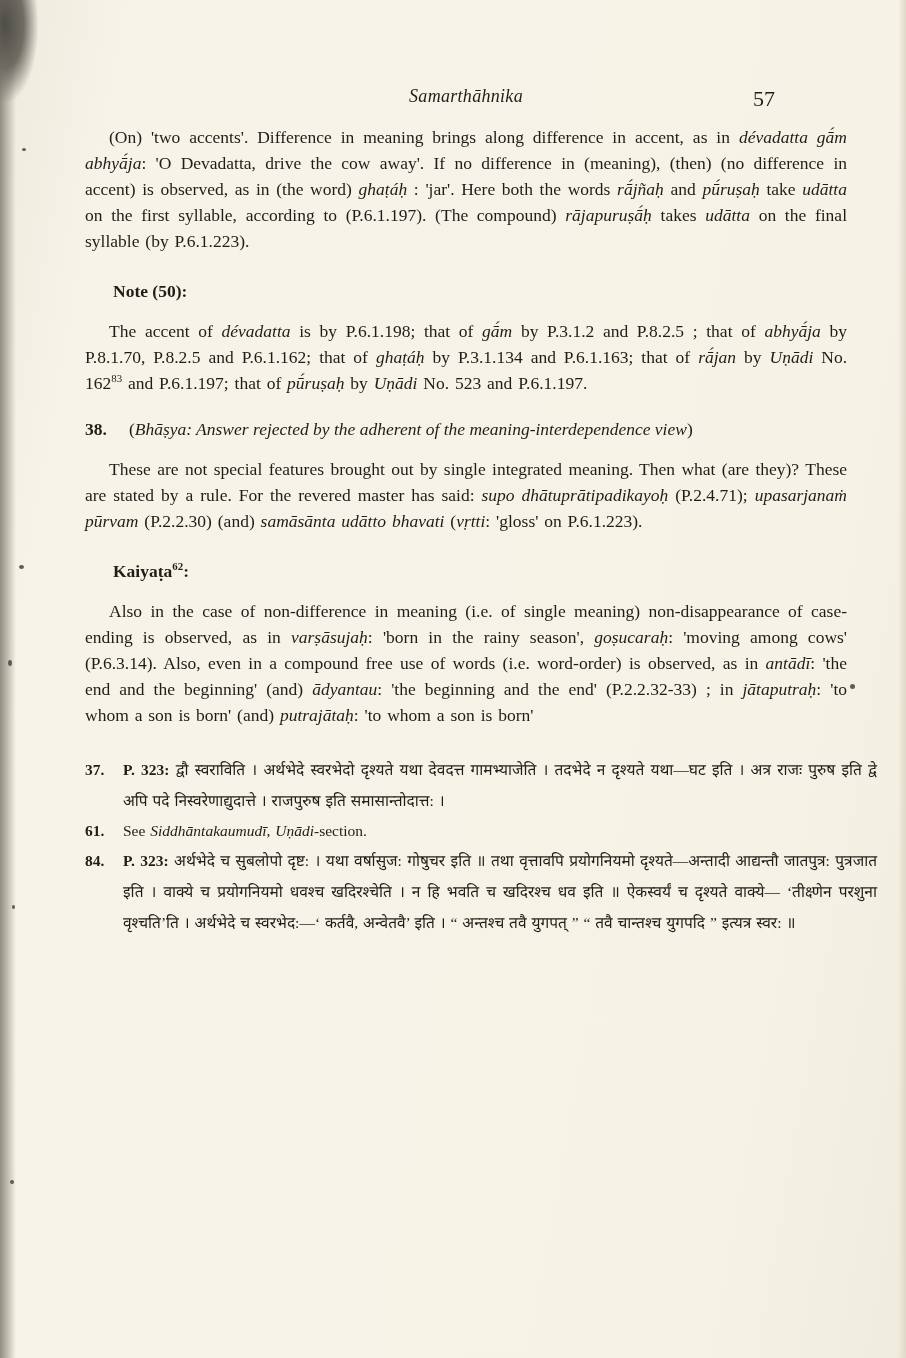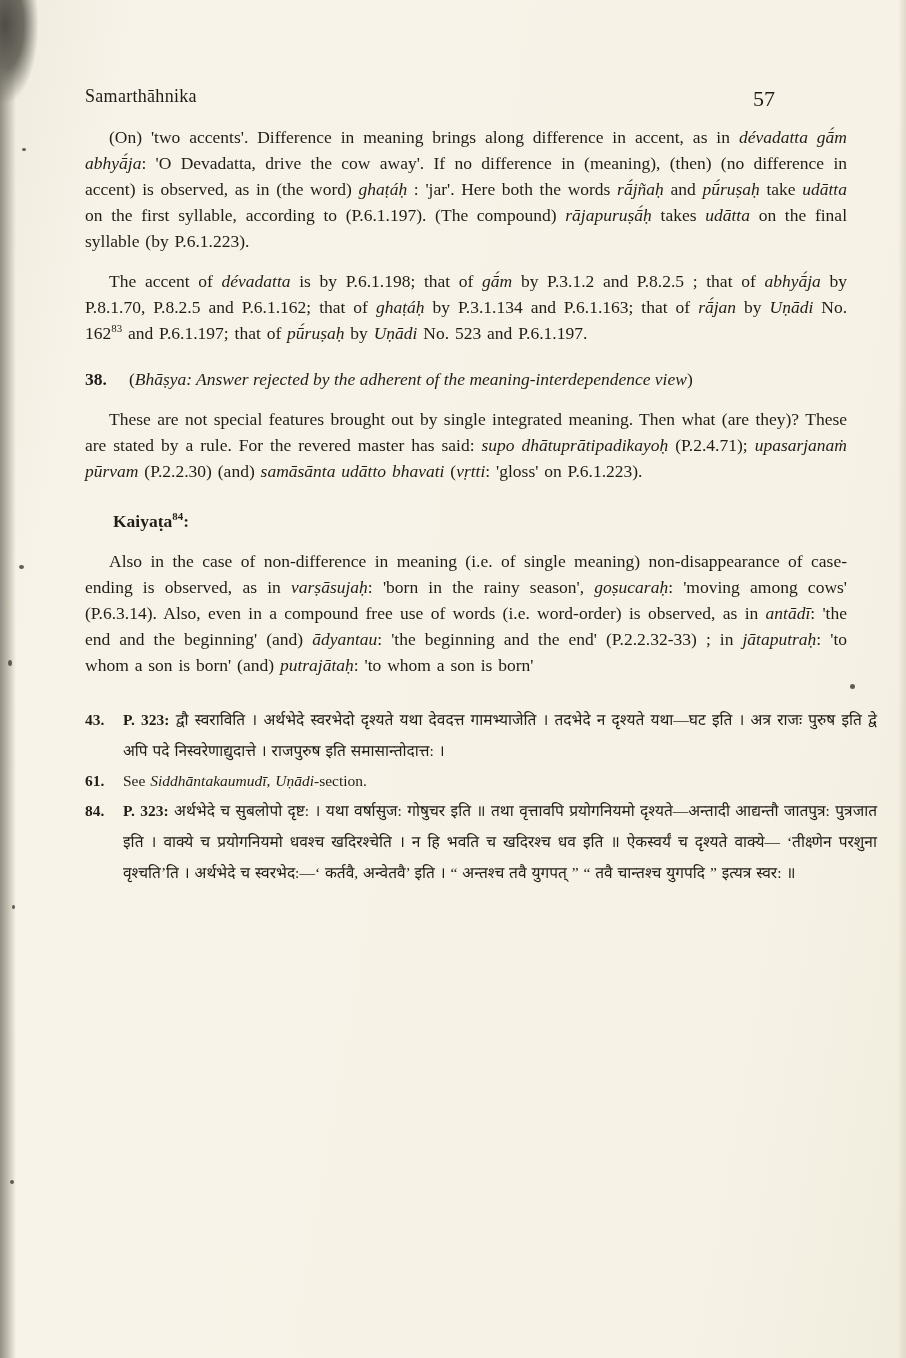--- a/index.html
+++ b/index.html
@@ -38,21 +38,22 @@
 
   .page-inner {
     position: absolute; left: 85px; top: 0; width: 762px;
   }
   .page-header {
     position: relative;
     padding-top: 86px;
     height: 24px;
   }
   .running-title {
-    text-align: left;
+    text-align: center;
+    font-style: italic;
     font-size: 18px;
     letter-spacing: 0.3px;
   }
   .page-number {
     position: absolute; right: 72px; top: 86px;
     font-size: 22px;
   }
 
   .text-block { font-size: 17.5px; }
   .heading {
@@ -121,37 +122,38 @@
     <header class="page-header">
       <div class="running-title">Samarthāhnika</div>
       <div class="page-number">57</div>
     </header>
 
     <main class="text-block">
 
 
       <p class="para"><span class="run-n">(On) 'two accents'. Difference in meaning brings along difference in accent, as in </span><span class="run-i">dévadatta gā́m abhyā́ja</span><span class="run-n">: 'O Devadatta, drive the cow away'.  If  no difference in (meaning), (then) (no difference in accent) is observed, as in (the word) </span><span class="run-i">ghaṭáḥ</span><span class="run-n"> : 'jar'. Here both the words </span><span class="run-i">rā́jñaḥ</span><span class="run-n"> and </span><span class="run-i">pū́ruṣaḥ</span><span class="run-n"> take </span><span class="run-i">udātta</span><span class="run-n"> on the first syllable, according to (P.6.1.197). (The compound) </span><span class="run-i">rājapuruṣā́ḥ</span><span class="run-n"> takes </span><span class="run-i">udātta</span><span class="run-n"> on the final syllable (by P.6.1.223).</span></p>
 
+      <h3 class="heading h-note"><span class="run-n">Note (50):</span></h3>
 
       <p class="para"><span class="run-n">The accent of </span><span class="run-i">dévadatta</span><span class="run-n"> is by P.6.1.198; that of </span><span class="run-i">gā́m</span><span class="run-n"> by P.3.1.2 and P.8.2.5 ; that of </span><span class="run-i">abhyā́ja</span><span class="run-n"> by P.8.1.70, P.8.2.5 and P.6.1.162; that of </span><span class="run-i">ghaṭáḥ</span><span class="run-n"> by P.3.1.134 and P.6.1.163; that of </span><span class="run-i">rā́jan</span><span class="run-n"> by </span><span class="run-i">Uṇādi</span><span class="run-n"> No. 162</span><sup class="run-sup">83</sup><span class="run-n"> and P.6.1.197; that of </span><span class="run-i">pū́ruṣaḥ</span><span class="run-n"> by </span><span class="run-i">Uṇādi</span><span class="run-n"> No. 523 and P.6.1.197.</span></p>
 
       <p class="sec53"><span class="run-b">38.</span><span class="run-n">(</span><span class="run-i">Bhāṣya: Answer rejected by the adherent of the meaning-interdependence view</span><span class="run-n">)</span></p>
 
       <p class="para"><span class="run-n">These are not special features brought out by single integrated meaning. Then what (are they)? These are stated by a rule. For  the  revered master has said: </span><span class="run-i">supo dhātuprātipadikayoḥ</span><span class="run-n"> (P.2.4.71); </span><span class="run-i">upasarjanaṁ pūrvam</span><span class="run-n"> (P.2.2.30) (and) </span><span class="run-i">samāsānta udātto bhavati</span><span class="run-n"> (</span><span class="run-i">vṛtti</span><span class="run-n">: 'gloss' on P.6.1.223).</span></p>
 
-      <h3 class="heading h-k84"><span class="run-n">Kaiyaṭa</span><sup class="run-sup">84</sup><span class="run-n">:</span></h3>
+      <h3 class="heading h-k84"><span class="run-n">Kaiyaṭa</span><sup class="run-sup">62</sup><span class="run-n">:</span></h3>
 
       <p class="para"><span class="run-n">Also in the case of non-difference in meaning (i.e. of single meaning) non-disappearance of case-ending is observed, as in </span><span class="run-i">varṣāsujaḥ</span><span class="run-n">: 'born in the rainy season', </span><span class="run-i">goṣucaraḥ</span><span class="run-n">: 'moving among cows' (P.6.3.14). Also, even in a compound free use of words (i.e. word-order) is observed, as in </span><span class="run-i">antādī</span><span class="run-n">: 'the end and the beginning' (and) </span><span class="run-i">ādyantau</span><span class="run-n">: 'the beginning and the end' (P.2.2.32-33) ; in </span><span class="run-i">jātaputraḥ</span><span class="run-n">: 'to whom a son is born' (and) </span><span class="run-i">putrajātaḥ</span><span class="run-n">: 'to whom a son is born'</span></p>
 
     </main>
 
     <section class="footnotes">
 
       <div class="footnote deva">
-        <span class="fn-num">43.</span><span class="fn-text"><span class="run-b">P. 323: </span><span class="run-d">द्वौ स्वराविति । अर्थभेदे स्वरभेदो दृश्यते यथा देवदत्त गामभ्याजेति । तदभेदे न दृश्यते यथा—घट इति । अत्र राजः पुरुष इति द्वे अपि पदे निस्वरेणाद्युदात्ते । राजपुरुष इति समासान्तोदात्त: ।</span></span>
+        <span class="fn-num">37.</span><span class="fn-text"><span class="run-b">P. 323: </span><span class="run-d">द्वौ स्वराविति । अर्थभेदे स्वरभेदो दृश्यते यथा देवदत्त गामभ्याजेति । तदभेदे न दृश्यते यथा—घट इति । अत्र राजः पुरुष इति द्वे अपि पदे निस्वरेणाद्युदात्ते । राजपुरुष इति समासान्तोदात्त: ।</span></span>
       </div>
 
       <div class="footnote latin">
         <span class="fn-num">61.</span><span class="fn-text"><span class="run-n">See </span><span class="run-i">Siddhāntakaumudī</span><span class="run-n">, </span><span class="run-i">Uṇādi</span><span class="run-n">-section.</span></span>
       </div>
 
       <div class="footnote deva">
         <span class="fn-num">84.</span><span class="fn-text"><span class="run-b">P. 323: </span><span class="run-d">अर्थभेदे च सुबलोपो दृष्ट: । यथा वर्षासुज: गोषुचर इति ॥ तथा वृत्तावपि प्रयोगनियमो दृश्यते—अन्तादी आद्यन्तौ जातपुत्र: पुत्रजात इति । वाक्ये च प्रयोगनियमो धवश्च खदिरश्चेति । न हि भवति च खदिरश्च धव इति ॥ ऐकस्वर्यं च दृश्यते वाक्ये— ‘तीक्ष्णेन परशुना वृश्चति’ति । अर्थभेदे च स्वरभेद:—‘ कर्तवै, अन्वेतवै’ इति । “ अन्तश्च तवै युगपत् ” “ तवै चान्तश्च युगपदि ” इत्यत्र स्वर: ॥</span></span>
       </div>
 

